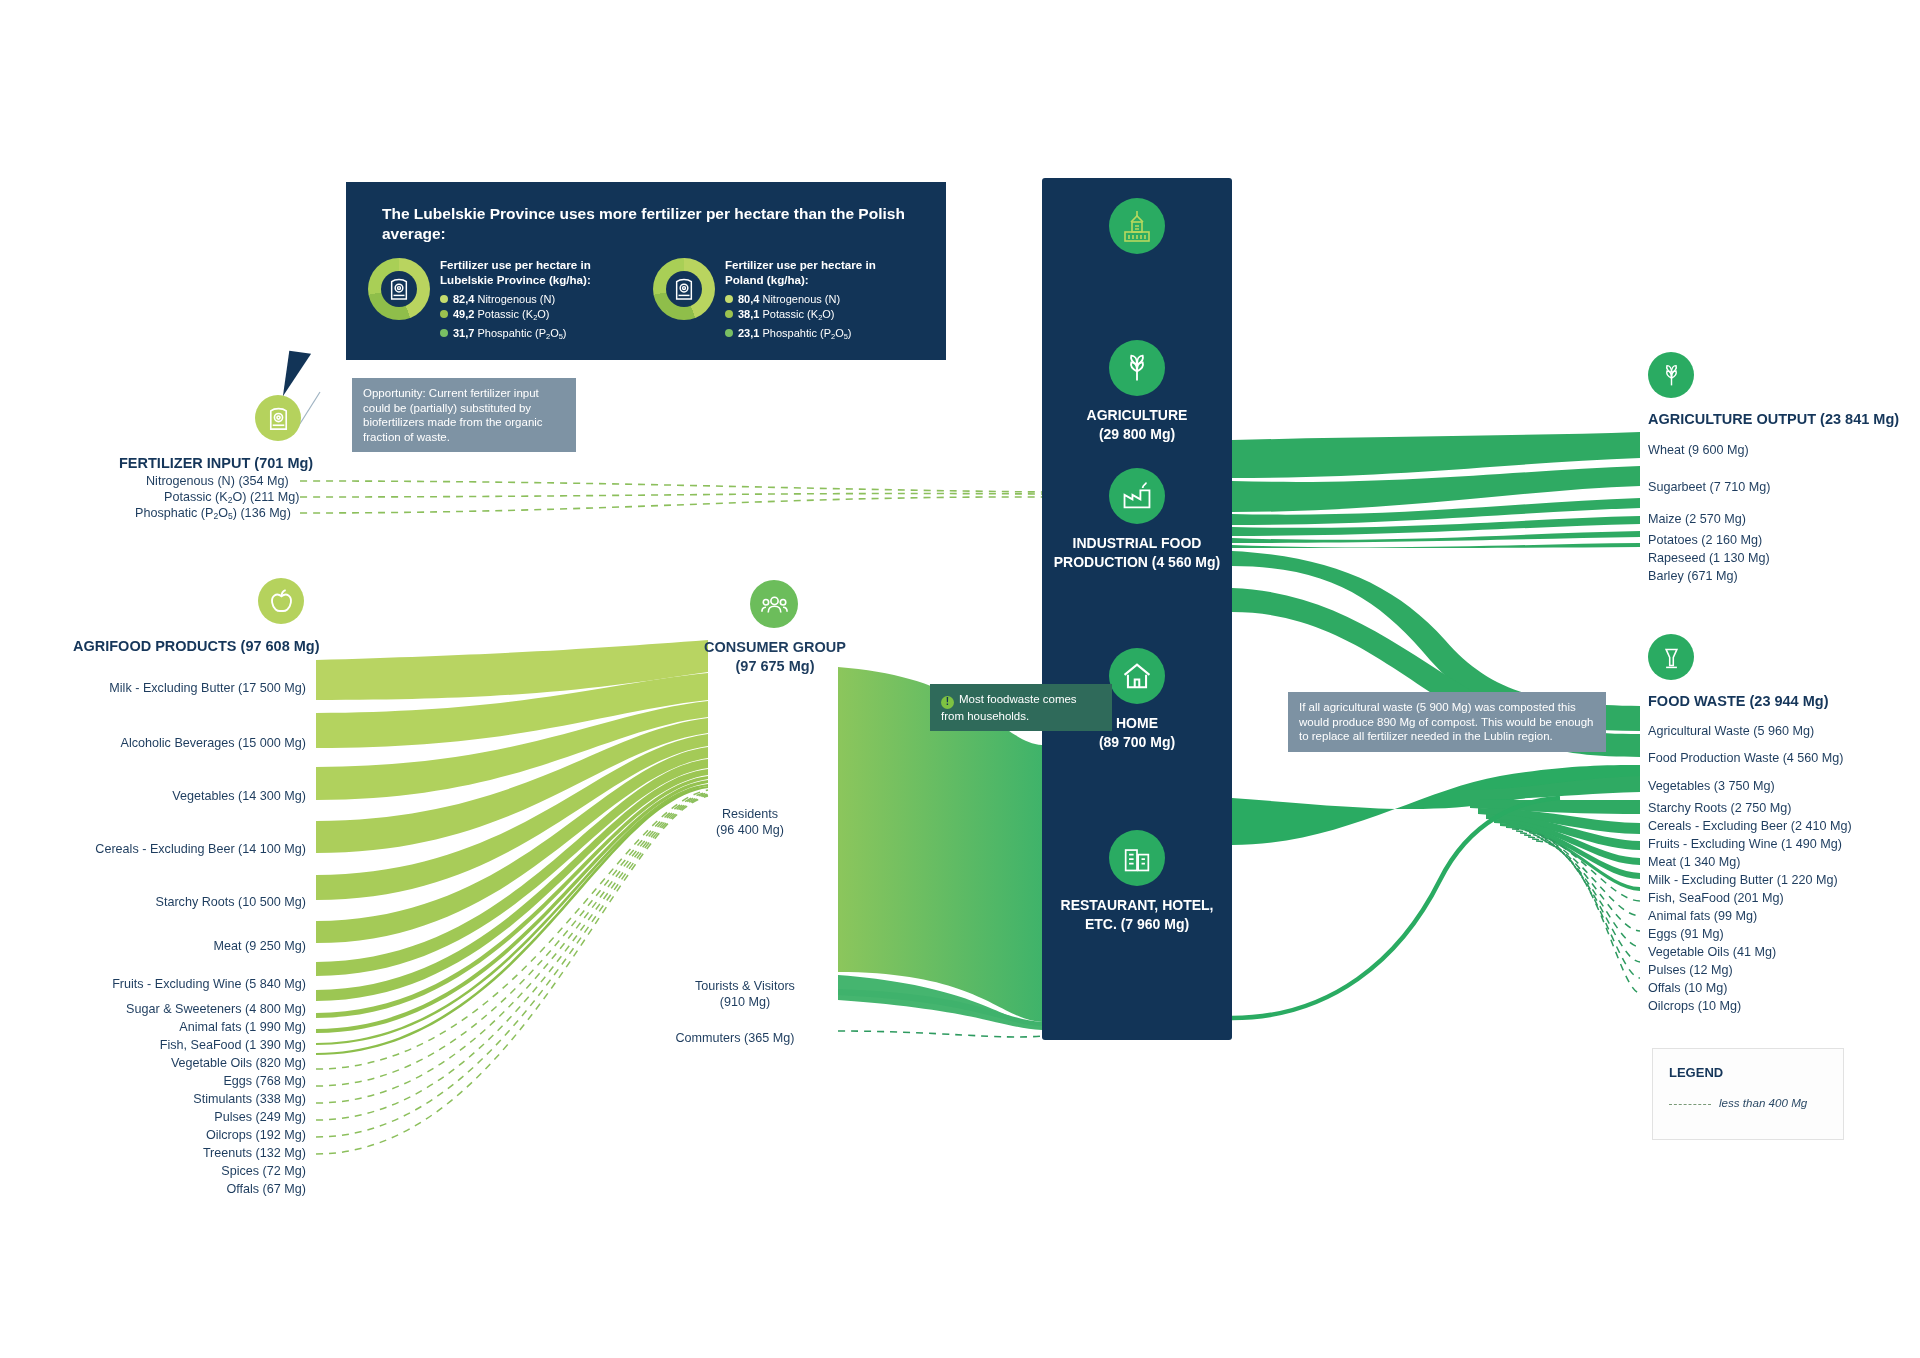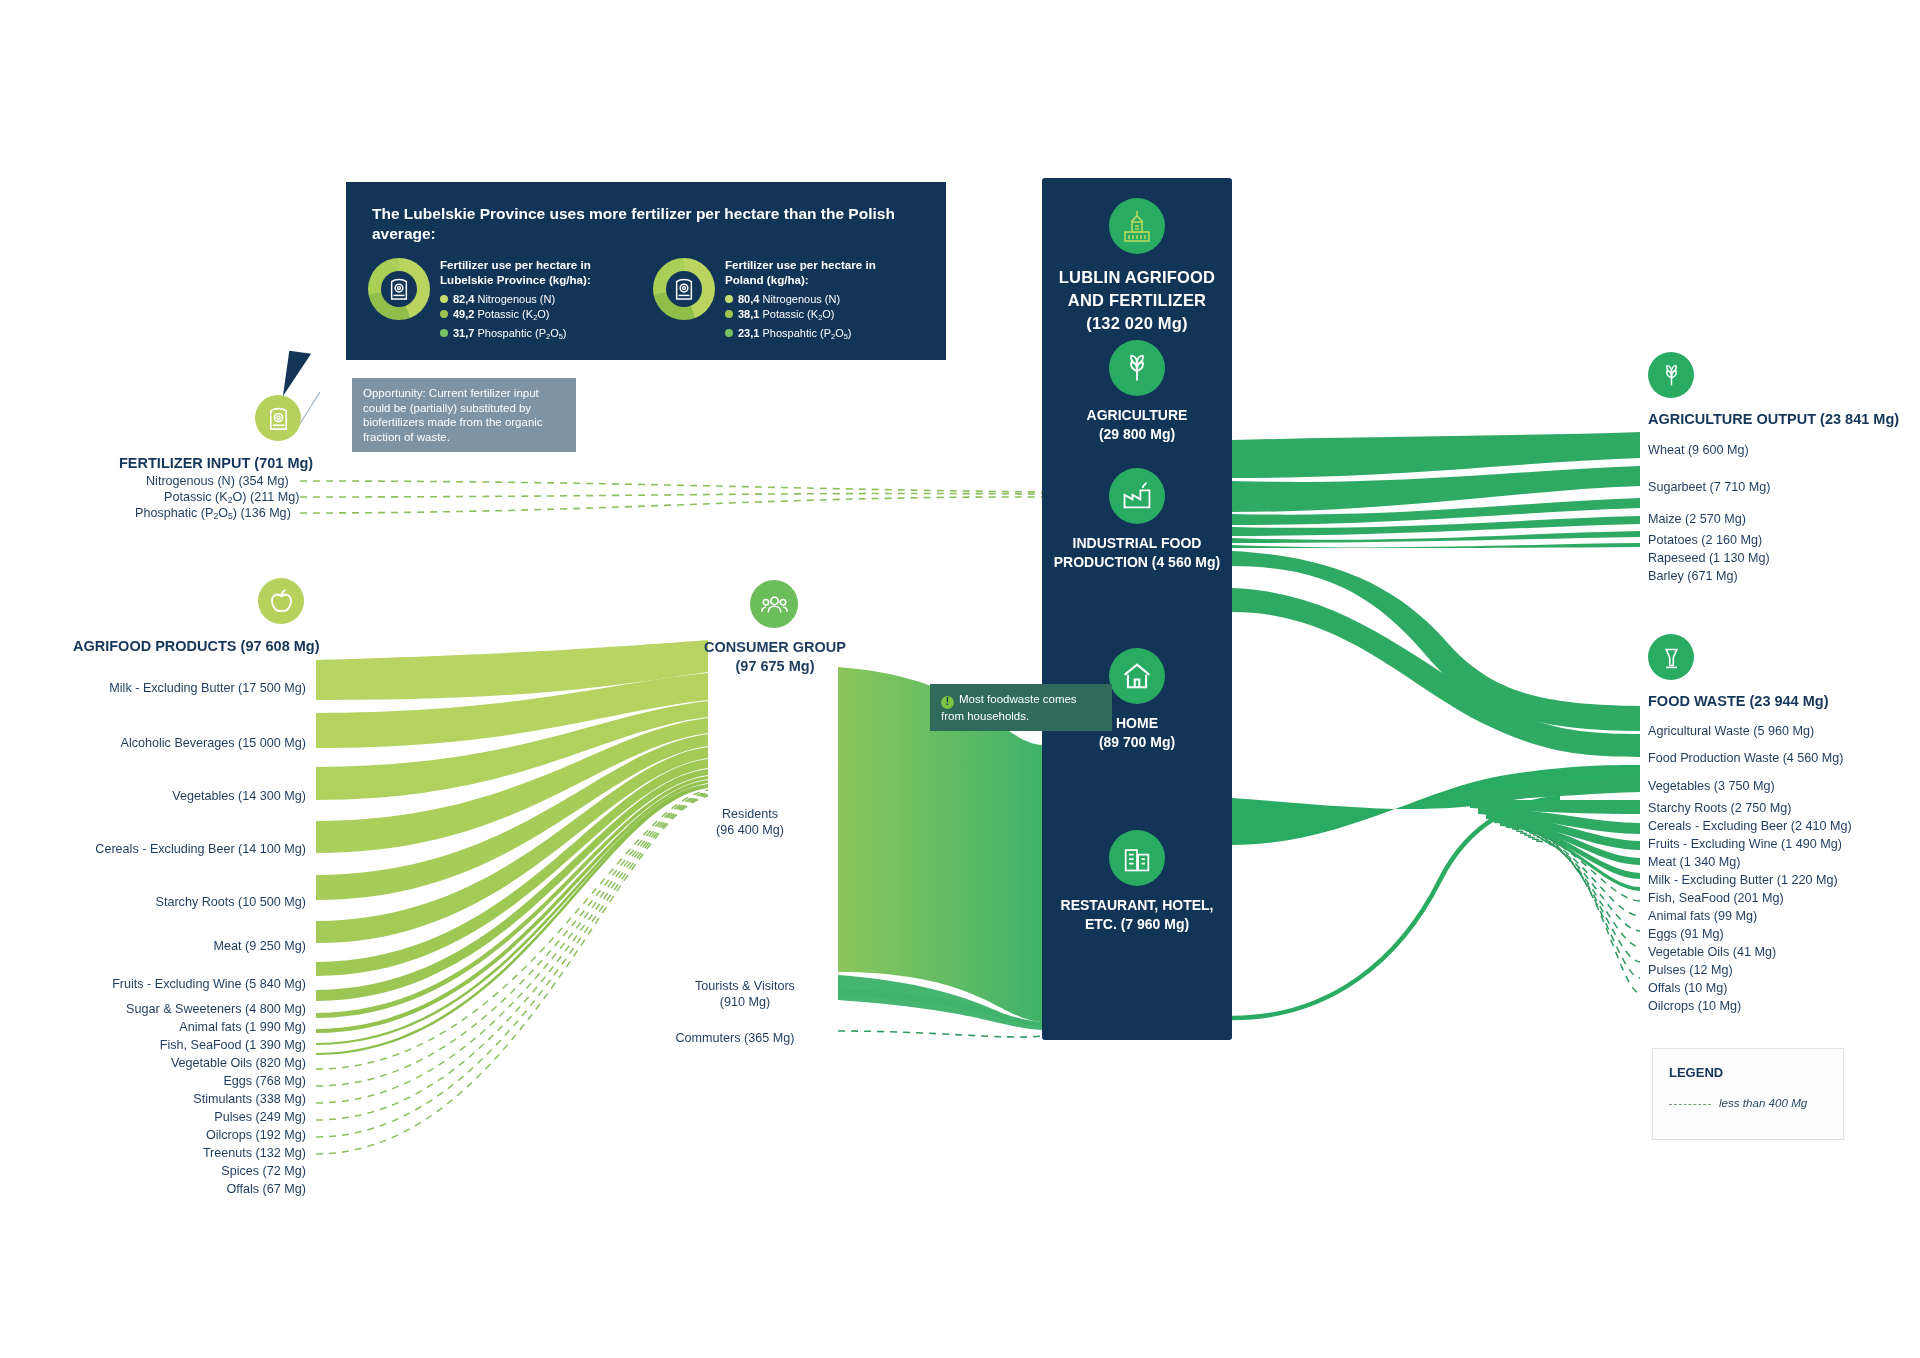--- a/index.html
+++ b/index.html
@@ -15,21 +15,21 @@
        font-weight:bold;font-size:16.5px;line-height:23px;letter-spacing:.2px;}
   .node-ico{position:absolute;width:56px;height:56px;border-radius:50%;
        background:#2aab62;left:67px;display:flex;align-items:center;justify-content:center;}
   .node-ico svg{width:34px;height:34px;}
   .node-lbl{position:absolute;left:0;width:190px;text-align:center;color:#fff;
        font-weight:bold;font-size:14px;line-height:19px;}
 
   
   .fert-panel{position:absolute;left:346px;top:182px;width:600px;height:178px;
        background:#123457;z-index:4;}
-  .fert-panel h2{margin:0;padding:22px 26px 0 26px;color:#fff;font-size:15.5px;
+  .fert-panel h2{margin:0;padding:22px 26px 0 36px;color:#fff;font-size:15.5px;
        font-weight:bold;line-height:20px;}
   .fp-cols{display:flex;padding:14px 22px 0 22px;gap:14px;}
   .fp-col{display:flex;gap:10px;width:280px;}
   .donut{width:62px;height:62px;border-radius:50%;flex:0 0 62px;position:relative;
        background:conic-gradient(#b9d45f 0 44%, #8fbe4a 44% 72%, #a9cf56 72% 100%);}
   .donut:after{content:"";position:absolute;left:13px;top:13px;width:36px;height:36px;
        border-radius:50%;background:#123457;}
   .donut .gl{position:absolute;left:13px;top:13px;width:36px;height:36px;
        display:flex;align-items:center;justify-content:center;z-index:2;}
   .donut .gl svg{width:22px;height:26px;}
@@ -319,25 +319,20 @@
     <div class="node-ico" style="top:20px;">
       <svg viewBox="0 0 34 34" fill="none" stroke="#b8d95e" stroke-width="1.6">
         <path d="M17 2 L17 7"></path>
           <path d="M11 13 L17 7 L23 13"></path>
         <rect x="12" y="13" width="10" height="10"></rect>
           <path d="M15 17 h4 M15 20 h4"></path>
         <rect x="5" y="23" width="24" height="9"></rect>
           <path d="M9 26 v4 M13 26 v4 M17 26 v4 M21 26 v4 M25 26 v4"></path>
       </svg>
     </div>
-    <div class="lublin-title" style="top:88px;">
-      <span>LUBLIN AGRIFOOD</span><br>
-      <span>AND FERTILIZER</span><br>
-      <span>(132 020 Mg)</span>
-    </div>
 
     <div class="node-ico" style="top:162px;">
       <svg viewBox="0 0 30 30" fill="none" stroke="#fff" stroke-width="1.6">
         <path d="M15 26 L15 12"></path>
           <path d="M15 12 C11 10 9 7 10 4 C13 4 15 7 15 11"></path>
         <path d="M15 12 C19 10 21 7 20 4 C17 4 15 7 15 11"></path>
         <path d="M15 18 C11 16 9 13 10 10 C13 10 15 13 15 17"></path>
         <path d="M15 18 C19 16 21 13 20 10 C17 10 15 13 15 17"></path>
       </svg>
     </div>
@@ -374,20 +369,21 @@
       </svg>
     </div>
     <div class="node-lbl" style="top:718px;">
       <span>RESTAURANT, HOTEL,</span><br><span>ETC. (7 960 Mg)</span>
     </div>
   </div>
 
   <div class="callout" style="left:930px;top:684px;width:160px;background:#2f6a5a;">
     <span class="callout-i">!</span><span>Most foodwaste comes from households.</span>
   </div>
+  <div class="callout slate" style="left:1288px;top:692px;width:296px;">If all agricultural waste (5 900 Mg) was composted this would produce 890 Mg of compost. This would be enough to replace all fertilizer needed in the Lublin region.</div>
 
   <div class="circ green" style="left:1648px;top:352px;">
     <svg viewBox="0 0 30 30" fill="none" stroke="#fff" stroke-width="1.6">
       <path d="M15 26 L15 12"></path>
         <path d="M15 12 C11 10 9 7 10 4 C13 4 15 7 15 11"></path>
       <path d="M15 12 C19 10 21 7 20 4 C17 4 15 7 15 11"></path>
       <path d="M15 18 C11 16 9 13 10 10 C13 10 15 13 15 17"></path>
       <path d="M15 18 C19 16 21 13 20 10 C17 10 15 13 15 17"></path>
     </svg>
   </div>

